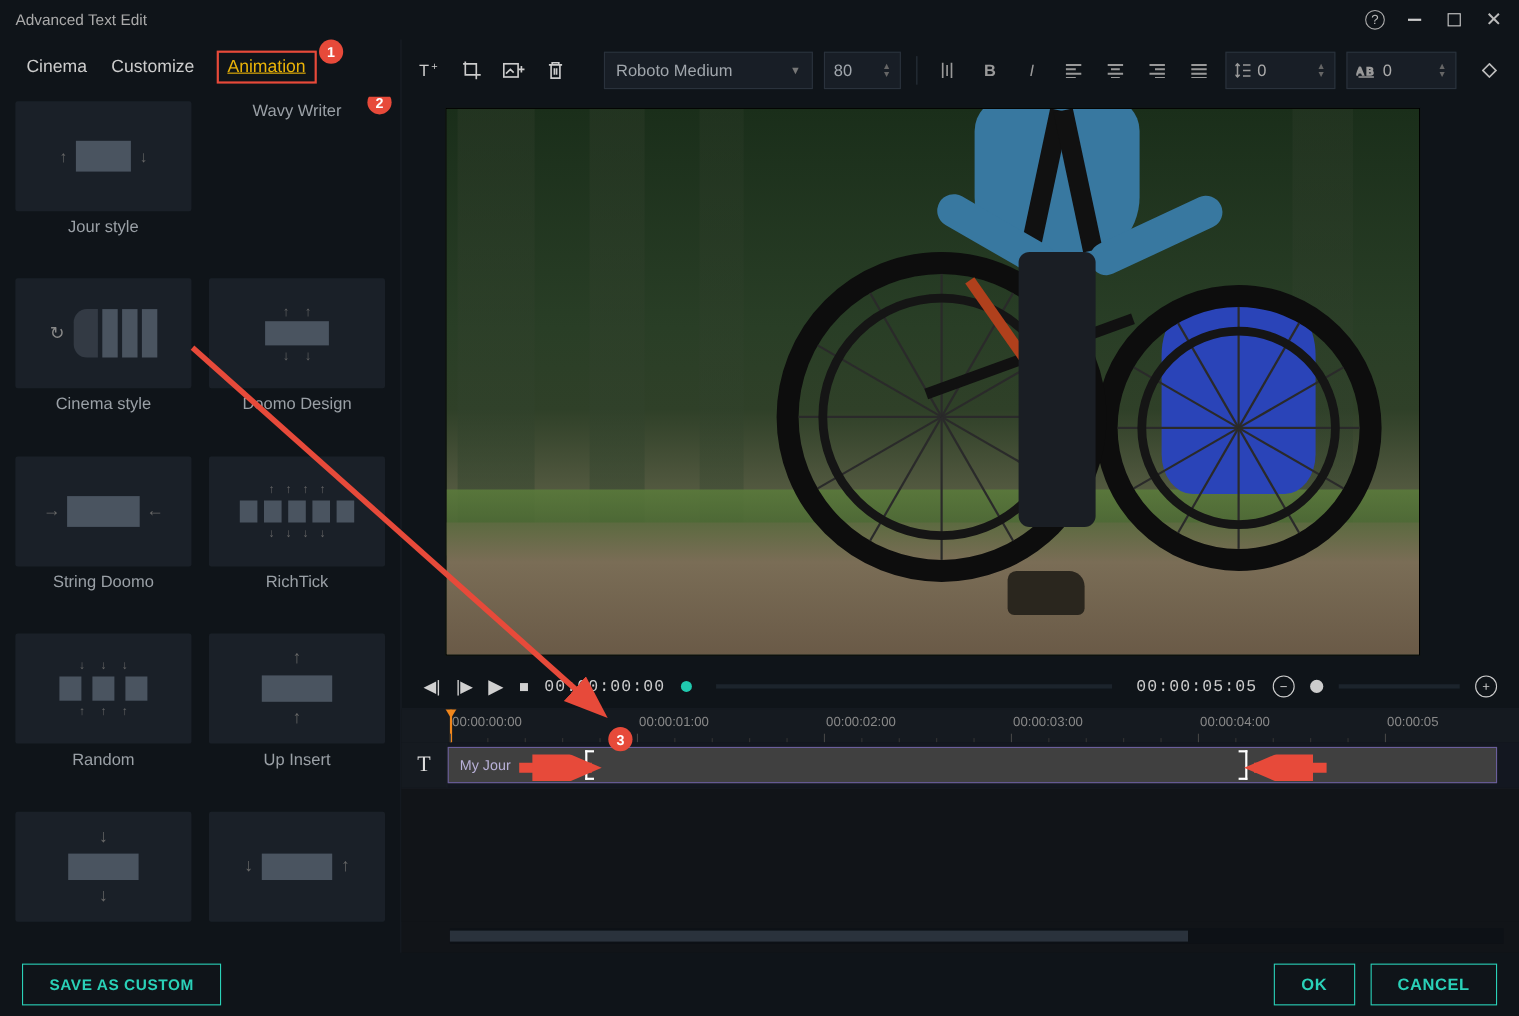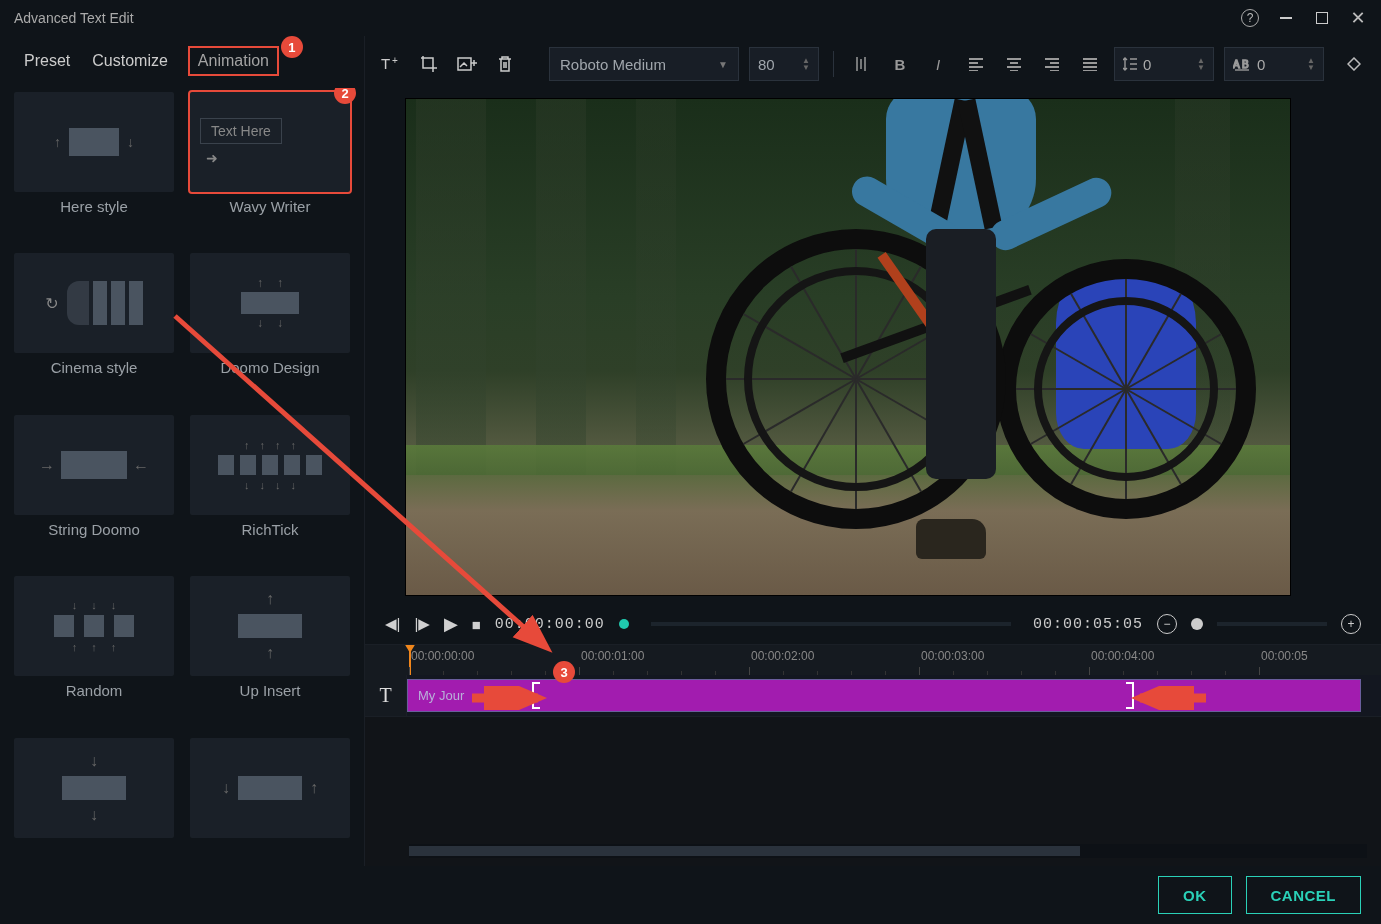--- a/index.html
+++ b/index.html
@@ -15,21 +15,21 @@
   .win-controls .line { width: 12px; height: 2px; background: #ccc; }
   .help-icon { border: 1.5px solid #aaa; border-radius: 50%; width: 18px; height: 18px; font-size: 12px; display:inline-flex; align-items:center; justify-content:center; }
 
   
   .main { flex: 1; display: flex; min-height: 0; }
 
   
   .sidebar { width: 365px; display: flex; flex-direction: column; border-right: 1px solid #1a1f26; }
   .tabs { display: flex; gap: 18px; padding: 10px 22px 12px; align-items: center; font-size: 16px; color: #ccc; }
   .tab { cursor: pointer; padding: 6px 2px; }
-  .tab.active { color: #a3a3a3; }
+  .tab.active { color: #eab308; text-decoration: underline; }
   .tab.active-wrap { border: 2.5px solid #e74a3a; padding: 2px 8px; position: relative; }
   .badge { position:absolute; width:22px; height:22px; border-radius:50%; background:#e74a3a; color:#fff; font-size:13px; display:flex; align-items:center; justify-content:center; font-weight:600; }
 
   .grid-wrap { flex:1; overflow:hidden; position: relative; }
   .grid { display:grid; grid-template-columns: 1fr 1fr; gap: 14px 16px; padding: 4px 14px 4px 14px; overflow-y:auto; height:100%; }
   .grid::-webkit-scrollbar { width: 8px; }
   .grid::-webkit-scrollbar-thumb { background: #2c3640; }
   .grid::-webkit-scrollbar-track { background: #161a20; }
   .cell { display:flex; flex-direction:column; align-items:center; gap:6px; cursor:pointer; }
   .thumb { width: 160px; height: 100px; background: #1a2028; border-radius: 2px; display:flex; align-items:center; justify-content:center; color:#555; position:relative; }
@@ -118,21 +118,21 @@
 
   
   .timeline-wrap { flex:1; display:flex; flex-direction:column; background:#111418; min-height:0; border-top:1px solid #1a1f26; }
   .ruler { height:30px; position:relative; font-size:12px; color:#888; background:#151a20; overflow:hidden; }
   .rlabel { position:absolute; top:4px; transform:translateX(-2px); }
   .rtick { position:absolute; bottom:0; width:1px; height:8px; background:#444; }
   .rtick.minor { height:4px; background:#333; }
   .track-row { display:flex; height:42px; border-bottom:1px solid #1a1f26; }
   .track-head { width:42px; display:flex; align-items:center; justify-content:center; color:#ddd; font-family: Georgia, serif; font-size:20px; background:#151a20; border-right:1px solid #1a1f26; }
   .track-body { flex:1; position:relative; background:#131720; }
-  .clip { position:absolute; top:4px; bottom:4px; left:0; right:20px; background:#a21caf; border:1px solid #6a5e9c; display:flex; align-items:center; padding-left:10px; color:#b8b0d8; font-size:13px; }
+  .clip { position:absolute; top:4px; bottom:4px; left:0; right:20px; background:#404040; border:1px solid #6a5e9c; display:flex; align-items:center; padding-left:10px; color:#b8b0d8; font-size:13px; }
   .clip .handle { position:absolute; top:2px; bottom:2px; width:8px; border:2px solid #fff; }
   .clip .h-left { left:124px; border-right:none; }
   .clip .h-right { right:226px; border-left:none; }
   .playhead { position:absolute; top:0; bottom:-220px; left:0; width:2px; background:#f0861c; }
   .playhead::before { content:''; position:absolute; top:-2px; left:-5px; width:12px; height:10px; background:#f0861c; clip-path: polygon(0 0,100% 0,50% 100%); }
 
   .tl-scroll { height:14px; background:#0d1116; margin:6px 14px 8px 44px; position:relative; }
   .tl-scroll-thumb { position:absolute; left:0; width:70%; top:2px; bottom:2px; background:#2a323c; }
 
   
@@ -161,49 +161,43 @@
         <span class="box"></span>
       </span>
     <span style="font-size:18px;">✕</span>
   </div>
 </div>
 
 <div class="main">
 
   <div class="sidebar">
     <div class="tabs">
-      <div class="tab">Preset</div>
+      <div class="tab">Cinema</div>
       <div class="tab">Customize</div>
       <span class="tab active-wrap" style="position:relative;">
         <div class="tab active" style="padding:2px 0;">Animation</div>
         <span class="badge" style="top:-12px; right:-26px;">1</span>
       </span>
     </div>
 
     <div class="grid-wrap">
       <div class="grid">
 
         <div class="cell">
           <div class="thumb">
               <div class="art-wavy">
                 <span class="arr">↑</span>
                 <span class="bar"></span>
                 <span class="arr">↓</span>
               </div>
             </div>
-          <div class="cell-label">Here style</div>
+          <div class="cell-label">Jour style</div>
         </div>
 
         <div class="cell" style="position:relative;">
-          <div class="thumb selected">
-              <div class="art-type-wrap">
-                <span class="art-type">Text Here</span>
-                <span class="arr">➜</span>
-              </div>
-            </div>
           <span class="badge" style="top:-10px; right:-6px;">2</span>
           <div class="cell-label">Wavy Writer</div>
         </div>
         <div class="cell">
           <div class="thumb">
               <div class="art-cinema">
                 <span class="swirl">↻</span>
                 <span class="c1"></span>
                 <span class="c2"></span>
                 <span class="c3"></span>
@@ -564,16 +558,17 @@
             <path d="M0,0 L8,3 L0,6 Z" fill="#e74a3a"></path>
           </marker>
         </defs>
       <line x1="10" y1="10" x2="380" y2="340" stroke="#e74a3a" stroke-width="5" marker-end="url(#bigah)"></line>
     </svg>
 
   </div>
 </div>
 
 <div class="footer">
+  <button class="btn small">SAVE AS CUSTOM</button>
   <div class="footer-spacer"></div>
   <button class="btn">OK</button>
   <button class="btn">CANCEL</button>
 </div>
 
 </body></html>

